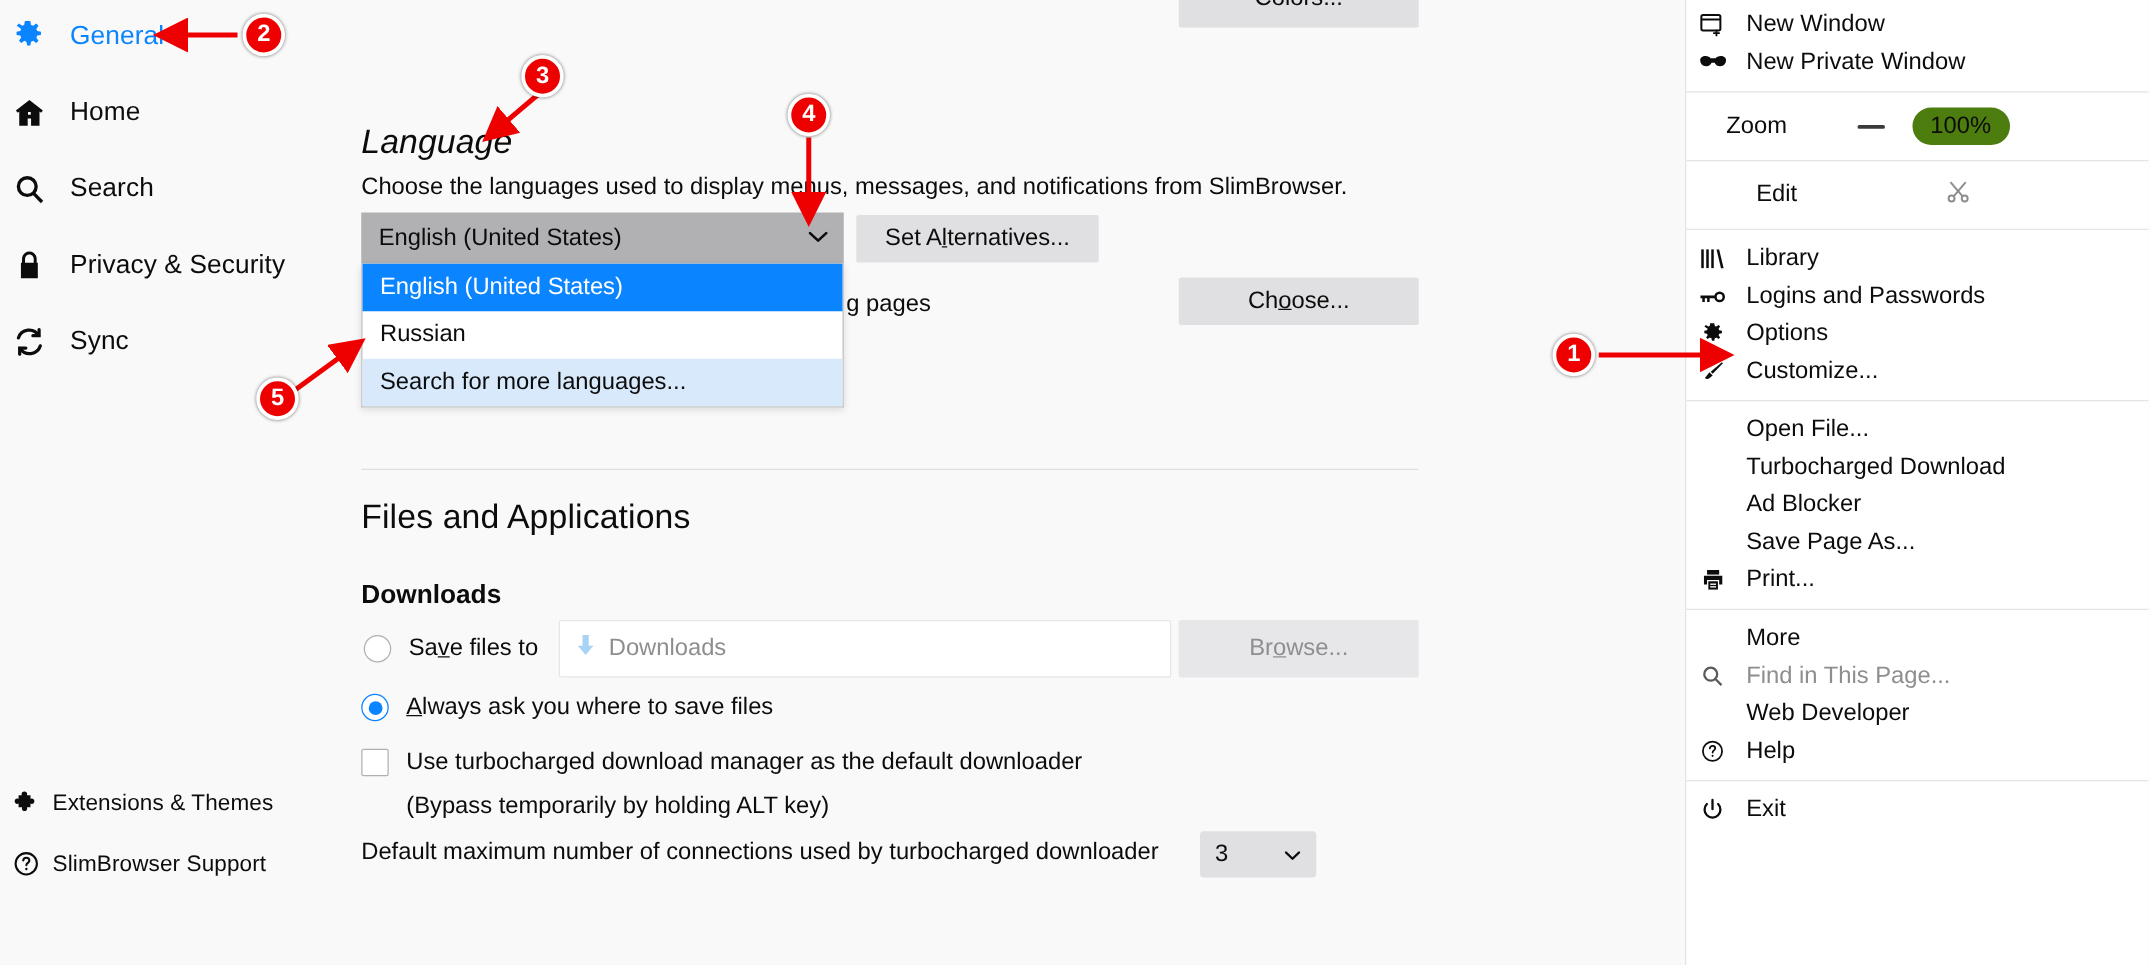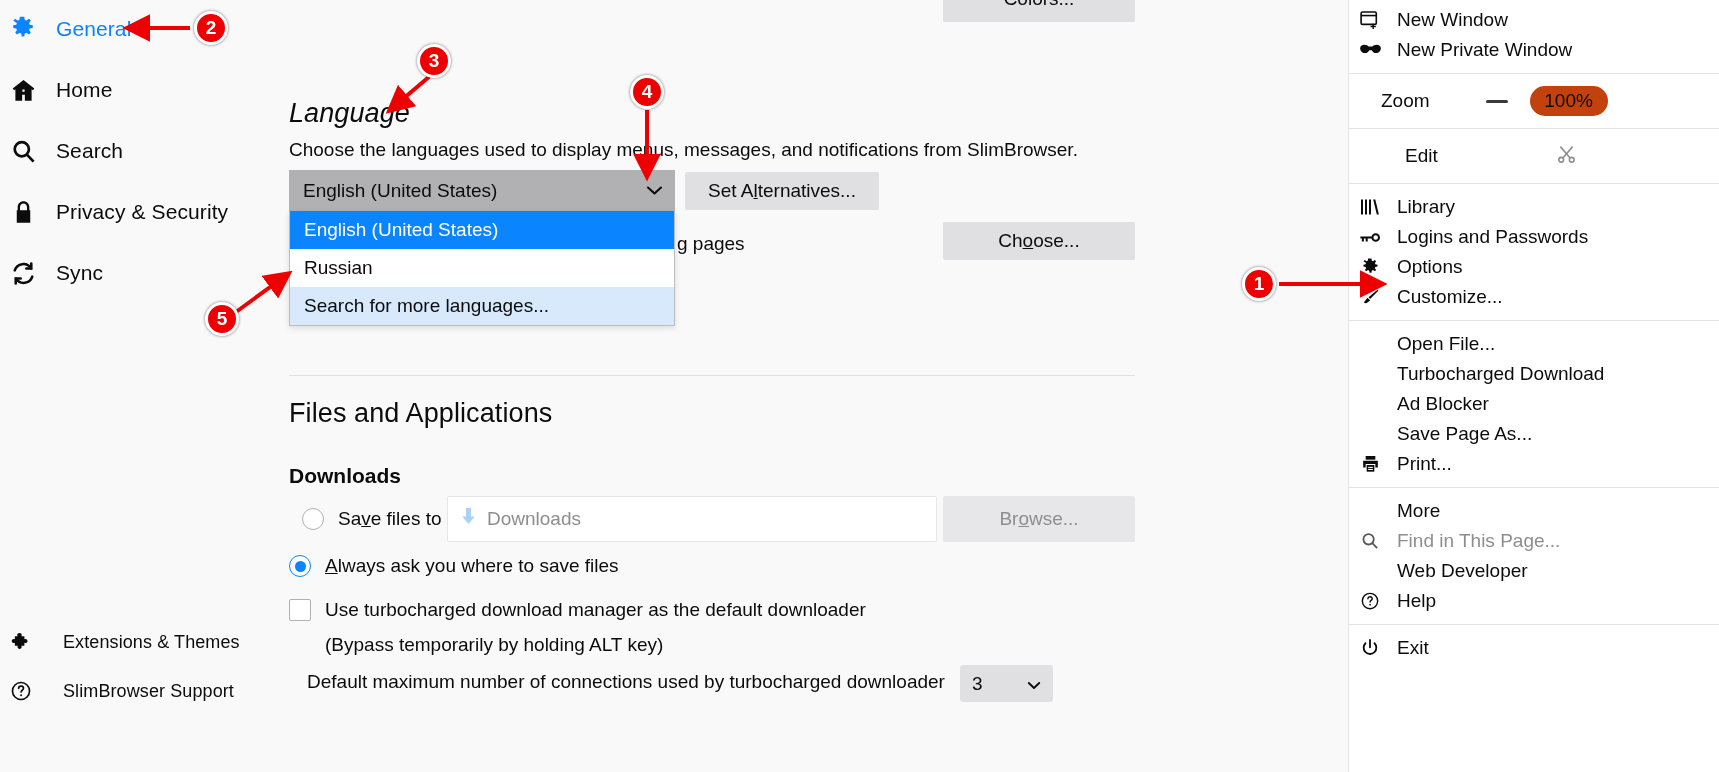--- a/index.html
+++ b/index.html
@@ -14,21 +14,21 @@
   
   .sidebar { position: absolute; left: 0; top: 0; width: 280px; height: 772px; background: #f9f9fa; }
   .side-item {
     position: absolute; left: 8px; display: flex; align-items: center;
     height: 34px; gap: 18px; cursor: default; white-space: nowrap;
   }
   .side-ico { width: 30px; height: 30px; display: flex; align-items: center; justify-content: center; flex: 0 0 30px; }
   .side-lbl { font-size: 21px; color: #0c0c0d; letter-spacing: .1px; }
   .side-item.active .side-lbl { color: #0a84ff; }
   .side-item.small .side-lbl { font-size: 18px; }
-  .side-item.small { height: 28px; gap: 29px; justify-content: center; }
+  .side-item.small { height: 28px; gap: 8px; justify-content: center; }
   .side-item.small .side-ico { width: 26px; flex: 0 0 26px; }
 
   
   .main { position: absolute; left: 280px; top: 0; width: 1060px; height: 772px; background: #f9f9fa; }
 
   .btn {
     background: #e0e0e2; border: none; border-radius: 2px;
     font-family: "Liberation Sans", sans-serif; font-size: 19px; color: #0c0c0d;
     display: flex; align-items: center; justify-content: center; cursor: default;
   }
@@ -94,21 +94,21 @@
   }
   .m-ico { width: 26px; height: 22px; display: flex; align-items: center; justify-content: center; flex: 0 0 26px; }
   .m-lbl { font-size: 19px; color: #0c0c0d; }
   .m-lbl.dim { color: #8e8e91; }
   .m-sep { height: 1px; background: #e4e4e4; margin: 8px 0; }
   .m-zoom { display: flex; align-items: center; height: 38px; padding-left: 8px; }
   .m-zoom .zl { font-size: 19px; color: #0c0c0d; margin-left: 24px; }
   .m-minus { width: 22px; height: 3px; background: #3a3a3d; border-radius: 2px; margin-left: 56px; }
   .m-zval {
     margin-left: 22px; height: 30px; min-width: 78px; border-radius: 15px;
-    background: #c2410c; display: flex; align-items: center; justify-content: center;
+    background: #4d7c0f; display: flex; align-items: center; justify-content: center;
     font-size: 19px; color: #0c0c0d; padding: 0 14px;
   }
   .m-edit { display: flex; align-items: center; height: 38px; padding-left: 8px; }
   .m-edit .el { font-size: 19px; color: #0c0c0d; margin-left: 48px; }
   .m-edit .scis { margin-left: 118px; }
 
   
   .badge {
     position: absolute; width: 34px; height: 34px; border-radius: 50%;
     background: #ee0000; border: 3px solid #ffffff;
@@ -237,21 +237,21 @@
         <span>Search for more languages...</span>
       </div>
     </div>
 
     <div class="divider" style="left:9px; top:375px; width:846px;"></div>
 
     <div class="h2" style="position:absolute; left:9px; top:398px;">Files and Applications</div>
 
     <div class="h3" style="position:absolute; left:9px; top:464px;">Downloads</div>
 
-    <div style="position:absolute; left:22px; top:508px; display:flex; align-items:center; gap:14px;">
+    <div style="position:absolute; left:11px; top:508px; display:flex; align-items:center; gap:14px;">
       <span class="radio"></span>
       <span class="body-txt">Sa<span style="text-decoration:underline">v</span>e files to</span>
     </div>
 
     <div class="input" style="position:absolute; left:167px; top:496px; width:490px; height:46px;">
       <span>
         <svg width="17" height="19" viewBox="0 0 17 19" fill="#a9d3f5">
           <rect x="6" y="1" width="5" height="10"></rect>
             <polygon points="2.2,9.5 14.8,9.5 8.5,17"></polygon>
         </svg>
@@ -268,21 +268,21 @@
       <span class="body-txt"><span style="text-decoration:underline">A</span>lways ask you where to save files</span>
     </div>
 
     <div style="position:absolute; left:9px; top:599px; display:flex; align-items:center; gap:14px;">
       <span class="cbox"></span>
       <span class="body-txt">Use turbocharged download manager as the default downloader</span>
     </div>
 
     <div class="body-txt" style="position:absolute; left:45px; top:634px;">(Bypass temporarily by holding ALT key)</div>
 
-    <div class="body-txt" style="position:absolute; left:27px; top:671px;">Default maximum number of connections used by turbocharged downloader</div>
+    <div class="body-txt" style="position:absolute; left:9px; top:671px;">Default maximum number of connections used by turbocharged downloader</div>
 
     <div class="numsel" style="position:absolute; left:680px; top:665px; width:93px; height:37px;">
       <span>3</span>
       <span>
         <svg width="14" height="9" viewBox="0 0 14 9" fill="none" stroke="#0c0c0d" stroke-width="1.9" stroke-linecap="round" stroke-linejoin="round">
           <polyline points="1.8,2 7,7 12.2,2"></polyline>
         </svg>
       </span>
     </div>
   </div>

